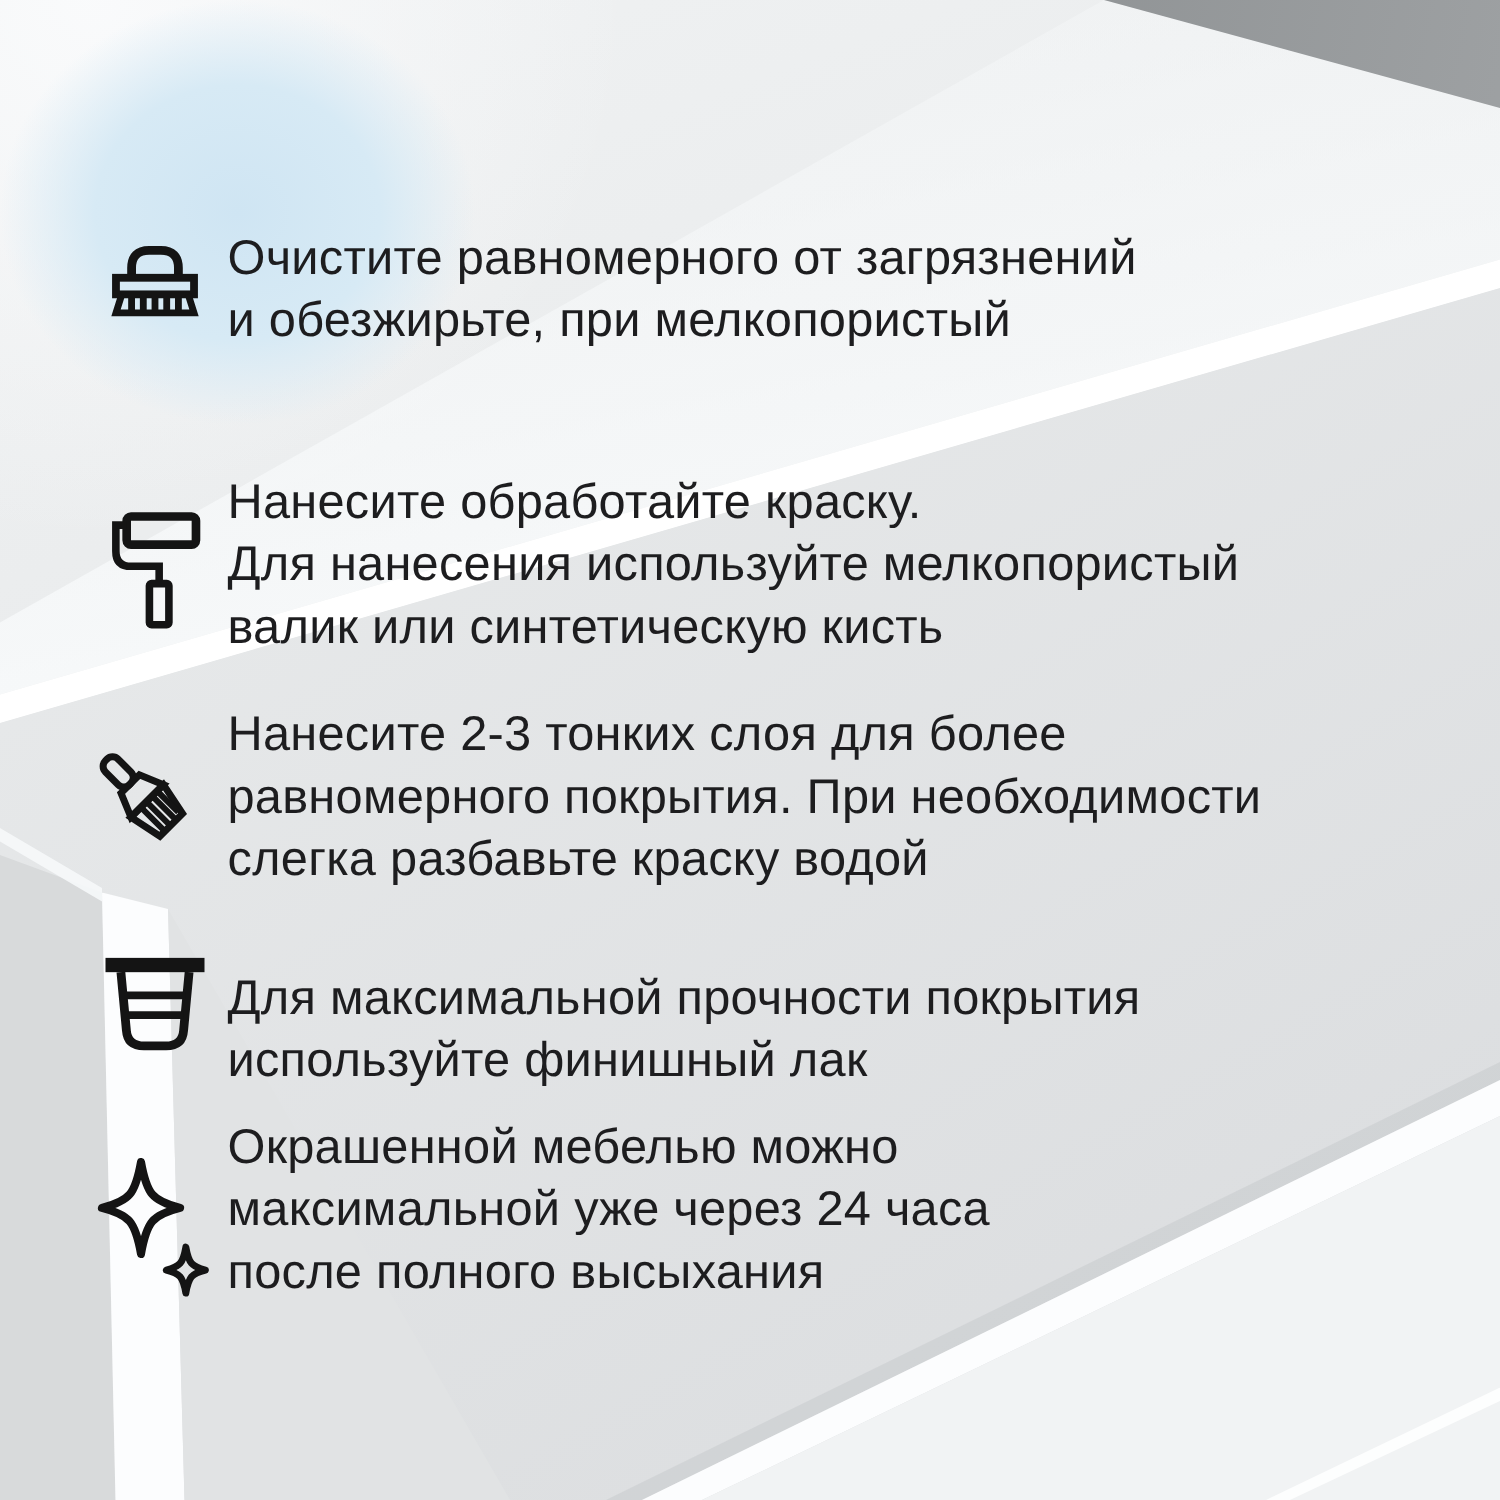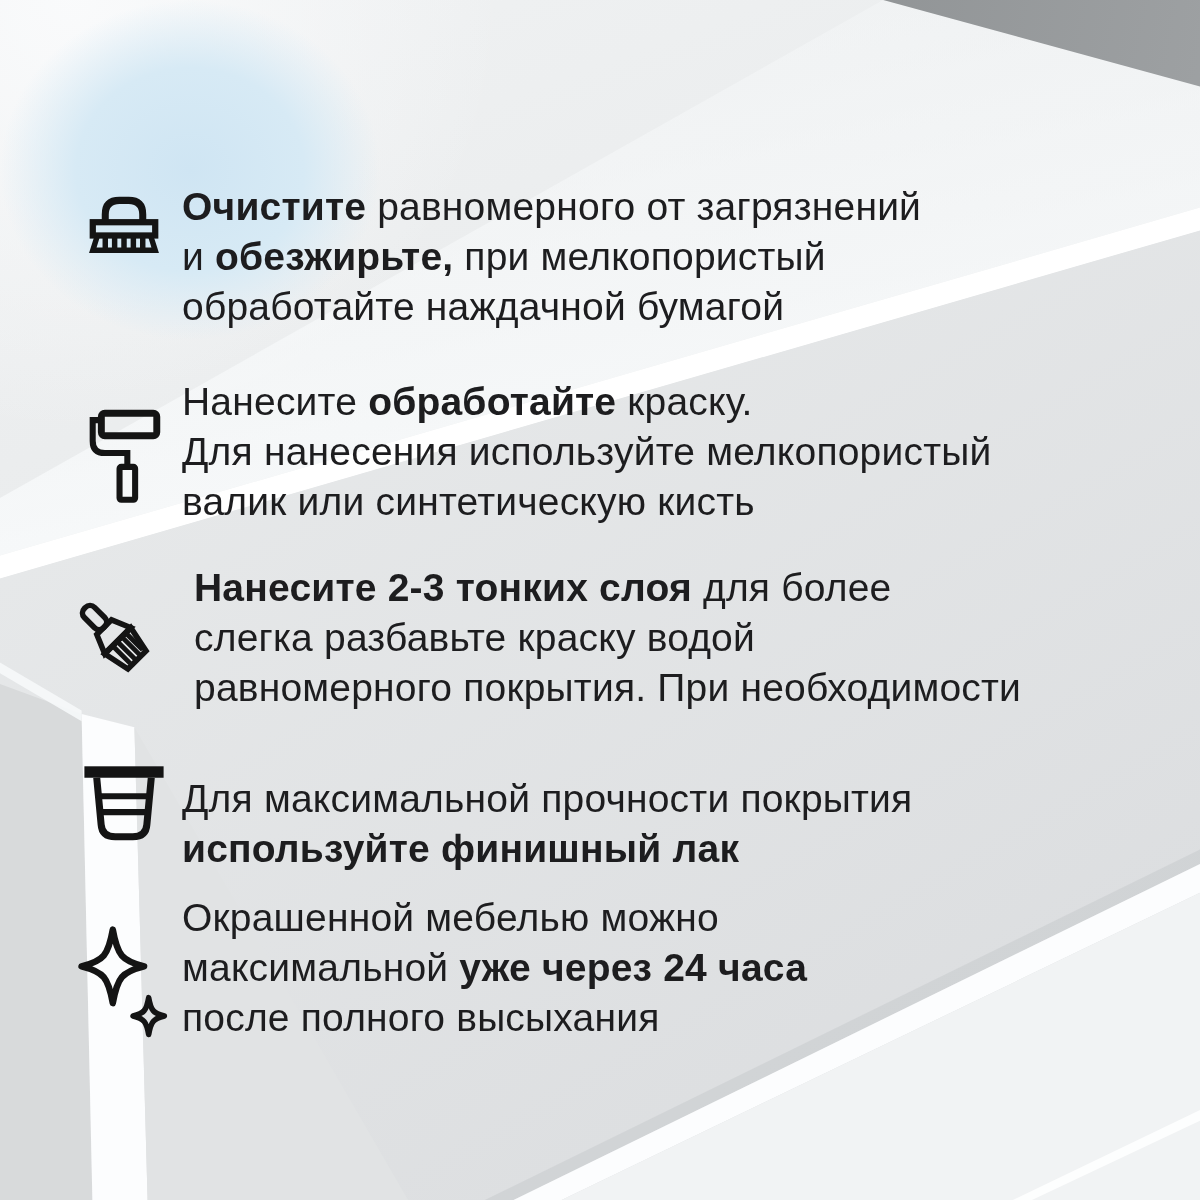--- a/index.html
+++ b/index.html
@@ -42,27 +42,27 @@
   .br-strip{clip-path:polygon(100% 72%,100% 74.4%,46.8% 100%,42.8% 100%);background:var(--surface-white,#fcfdfe);}
   .br-corner{clip-path:polygon(100% 74.4%,100% 100%,46.8% 100%);background:#f1f3f4;}
   .br-line2{clip-path:polygon(100% 92.5%,100% 93.4%,86% 100%,84.4% 100%);background:rgba(255,255,255,.85);}
   
   .step .icon{position:absolute;color:var(--icon,#141414);}
   .textblock{
     position:absolute;left:182px;
     font-size:39px;line-height:50px;letter-spacing:.2px;
     color:var(--text,#1d1d1f);font-weight:400;white-space:nowrap;
   }
-  .textblock .bold{font-weight:700;}
+  .textblock .bold{font-weight:400;}
   .s1 .icon{left:84px;top:191px;}
   .s1 .textblock{top:182px;}
   .s2 .icon{left:84px;top:408px;}
   .s2 .textblock{top:377px;}
   .s3 .icon{left:68px;top:581px;}
-  .s3 .textblock{top:563px;margin-left:12px;}
+  .s3 .textblock{top:563px;}
   .s4 .icon{left:80px;top:757px;}
   .s4 .textblock{top:748px;margin-top:26px;}
   .s5 .icon{left:76px;top:922px;}
   .s5 .textblock{top:893px;}
   svg{display:block;}
 </style>
 </head>
 <body>
 
 <div class="layer bg-base"></div>
@@ -87,21 +87,20 @@
     <svg width="80" height="64" viewBox="0 0 100 82" fill="none" stroke="currentColor">
       <path d="M 26 40 V 30 Q 26 12 44 12 H 56 Q 74 12 74 30 V 40" stroke-width="9"></path>
       <rect x="10" y="40" width="80" height="17" stroke-width="8"></rect>
       <path d="M 16 57 L 10 76 L 90 76 L 84 57" stroke-width="7"></path>
       <path d="M 26 58 V 74 M 38 58 V 74 M 50 58 V 74 M 62 58 V 74 M 74 58 V 74" stroke-width="7"></path>
     </svg>
   </span>
   <div class="textblock">
     <div><span class="bold">Очистите</span><span> равномерного от загрязнений</span></div>
     <div><span>и </span><span class="bold">обезжирьте,</span><span> при мелкопористый</span></div>
-    <div><span>обработайте наждачной бумагой</span></div>
   </div>
 </section>
 
 <section class="step s2">
   <span class="icon">
     <svg width="78" height="97" viewBox="0 0 90 112" fill="none" stroke="currentColor">
       <rect x="20" y="6" width="64" height="26" rx="4" stroke-width="8"></rect>
       <path d="M 20 14 H 10 V 38 Q 10 52 24 52 H 50 V 68" stroke-width="7"></path>
       <rect x="41" y="68" width="18" height="38" rx="2" stroke-width="7"></rect>
     </svg>
@@ -119,22 +118,22 @@
       <g transform="rotate(-45 55 66)">
         <rect x="46" y="4" width="18" height="34" rx="8" stroke-width="7"></rect>
         <path d="M 42 38 L 68 38 L 78 62 L 32 62 Z" stroke-width="7"></path>
         <path d="M 32 62 L 78 62 L 71 96 L 39 96 Z" stroke-width="7"></path>
         <path d="M 46 64 V 93 M 54 64 V 94 M 62 64 V 94 M 69 64 V 92" stroke-width="6"></path>
       </g>
     </svg>
   </span>
   <div class="textblock">
     <div><span class="bold">Нанесите 2-3 тонких слоя</span><span> для более</span></div>
+    <div><span>равномерного покрытия. При необходимости</span></div>
     <div><span>слегка разбавьте краску водой</span></div>
-    <div><span>равномерного покрытия. При необходимости</span></div>
   </div>
 </section>
 
 <section class="step s4">
   <span class="icon">
     <svg width="88" height="89" viewBox="0 0 100 100" fill="none" stroke="currentColor">
       <rect x="5" y="10" width="90" height="13" fill="currentColor" stroke="none"></rect>
       <path d="M 19 23 L 24 76 Q 25 90 40 90 H 60 Q 75 90 76 76 L 81 23" stroke-width="8"></path>
       <path d="M 22 44 H 78" stroke-width="7"></path>
       <path d="M 24 62 H 76" stroke-width="7"></path>

